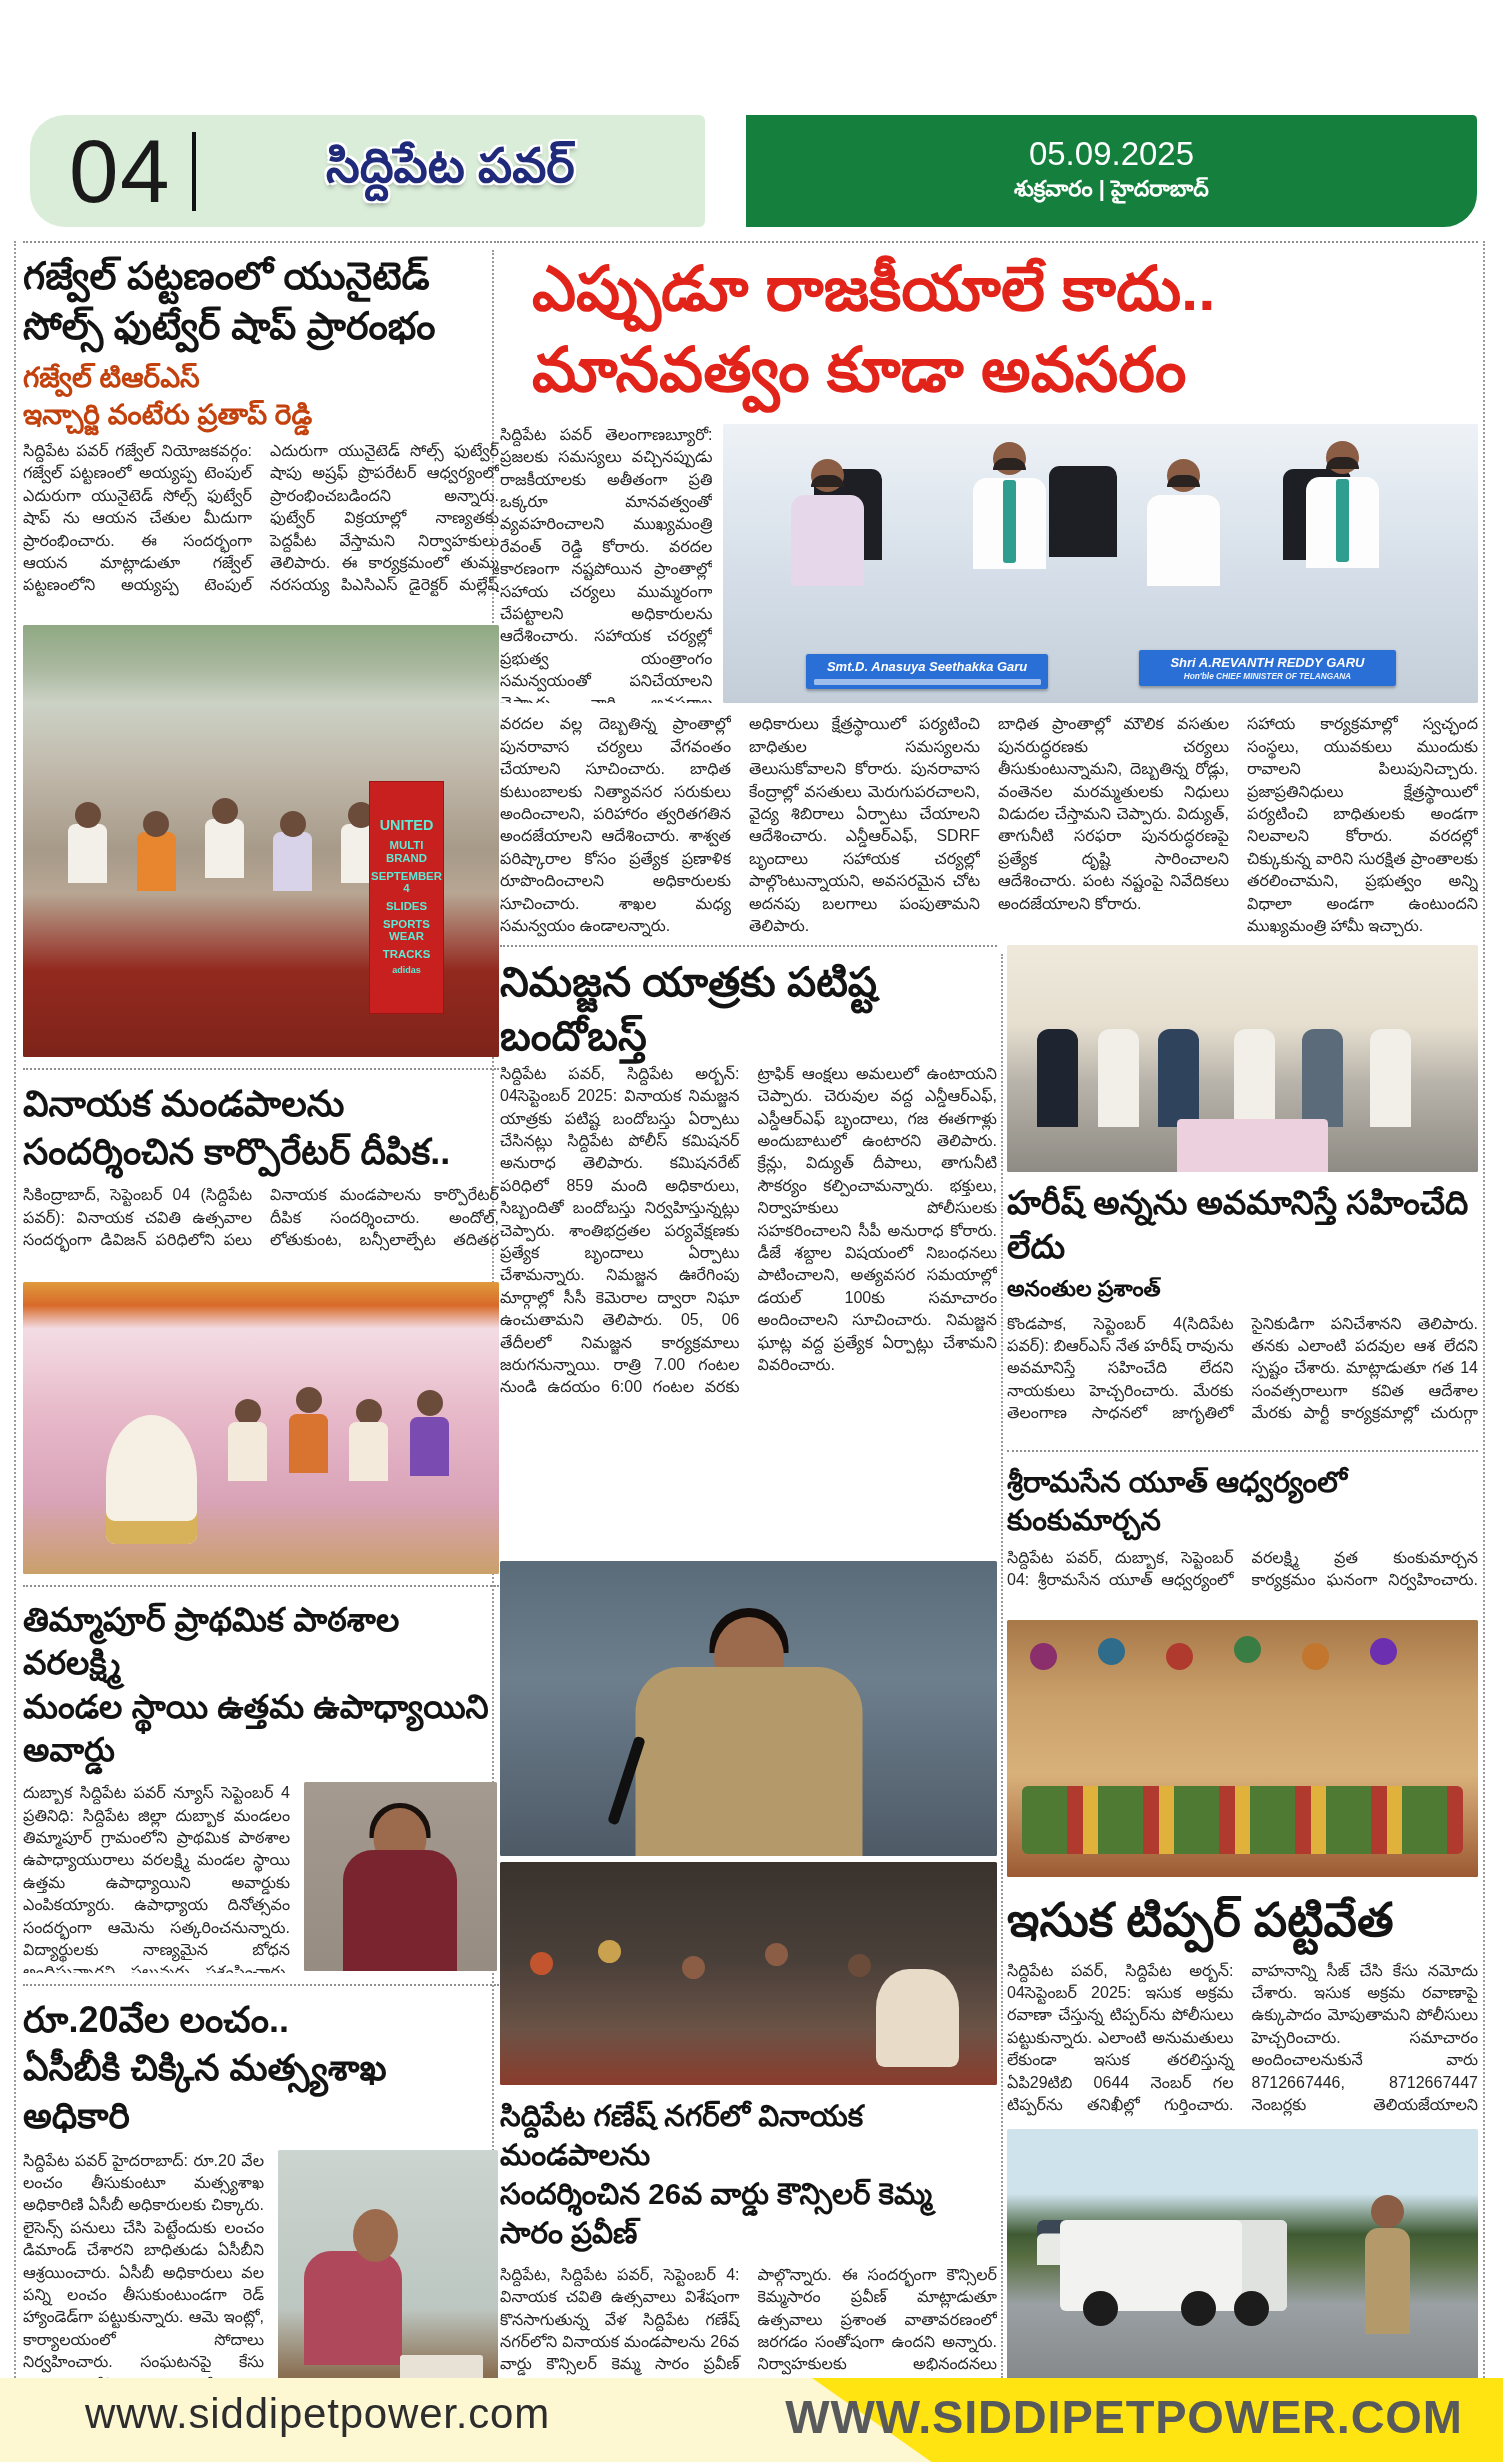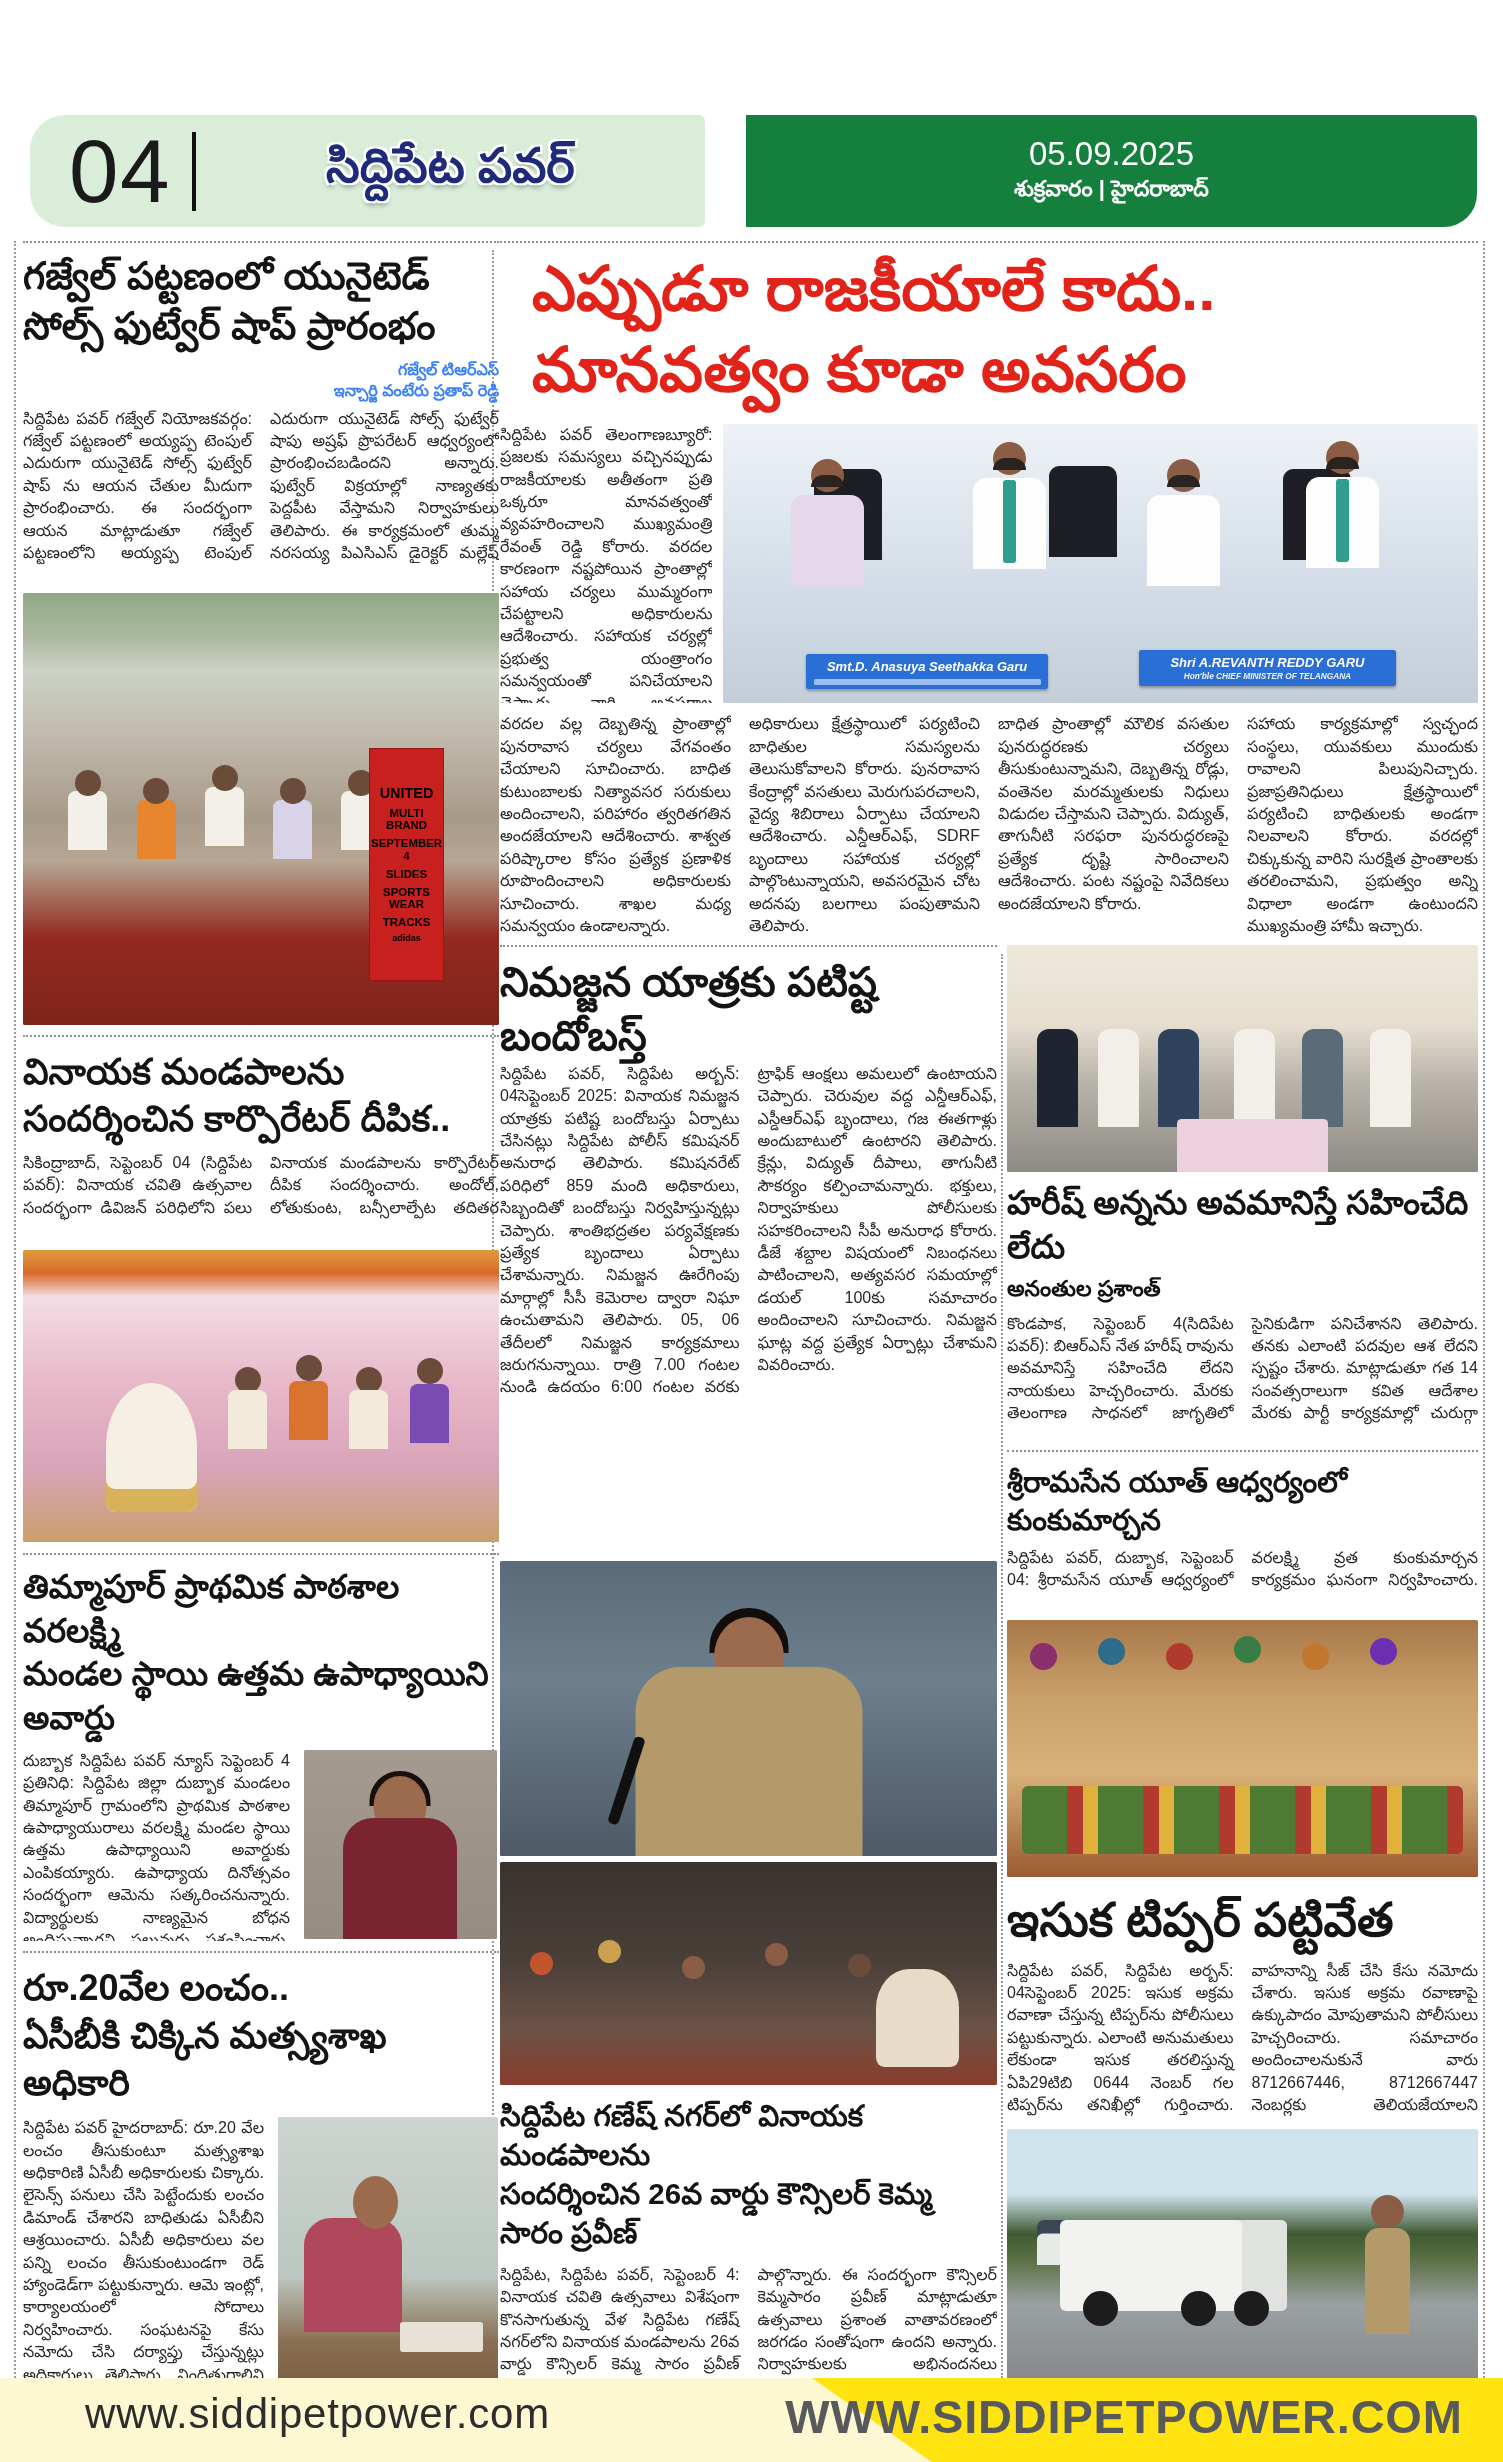--- a/index.html
+++ b/index.html
@@ -37,27 +37,27 @@
   .photo-cm{width:796px;height:279px;margin-left:10.6px;background:
     linear-gradient(180deg,#eef2f6 0%,#e3eaf1 22%,#d5dee8 55%,#c3ced9 100%);}
   .main-cols{display:flex;gap:18px;margin-top:10.6px;}
   .main-col{width:231px;height:227px;}
 
   
   .left-col{position:absolute;left:23px;top:241px;width:476px;border-top:2.3px dotted #8f8f8f;padding-top:7.6px;}
   .mid-col{position:absolute;left:500px;top:945px;width:497px;border-top:2.3px dotted #8f8f8f;padding-top:7.6px;}
   .right-col{position:absolute;left:1007px;top:945px;width:471px;}
 
-  .byline{font-weight:bold;font-size:16px;color:#3b82f6;white-space:pre-line;line-height:1.35;margin:7.6px 0 6px 0;text-align:right;}
+  .byline{font-weight:bold;font-size:28px;color:#c2410c;white-space:pre-line;line-height:1.35;margin:7.6px 0 6px 0;}
 
   
   .photo-shop{width:476px;height:432px;margin-top:9px;background:
     linear-gradient(180deg,#8fa983 0%,#aab89f 10%,#ccd2c6 18%,#c0b8aa 34%,#a79a89 52%,#b7a693 62%,#93291f 80%,#7e241a 100%);}
   .banner-red{position:absolute;right:55px;top:36%;width:73px;height:231px;background:#c81f1f;
-    color:#000000;text-align:center;font-weight:bold;display:flex;flex-direction:column;gap:5.3px;
+    color:#5eead4;text-align:center;font-weight:bold;display:flex;flex-direction:column;gap:5.3px;
     justify-content:center;border:1.5px solid #9e1313;}
   .banner-red span{display:block;font-size:11.4px;line-height:1.1;}
   .banner-big{font-size:14.4px !important;}
   .crowd-dot{position:absolute;width:26px;height:26px;border-radius:50%;background:#6b4b3a;}
   .crowd-body{position:absolute;width:39px;height:59px;border-radius:7.6px 7.6px 0 0;background:#f3f0ea;}
 
   .plate{position:absolute;background:#2a6fd6;color:#fff;font-weight:bold;font-style:italic;
     text-align:center;padding:4.5px 7.6px;border-radius:2.3px;font-size:13px;line-height:1.25;box-shadow:0 1.5px 3px rgba(0,0,0,.3);}
   .plate small{display:block;font-size:8.3px;font-weight:bold;color:#eaf2ff;}
   .plate-blur{height:6px;background:rgba(255,255,255,.55);border-radius:1.5px;margin-top:3.8px;}

